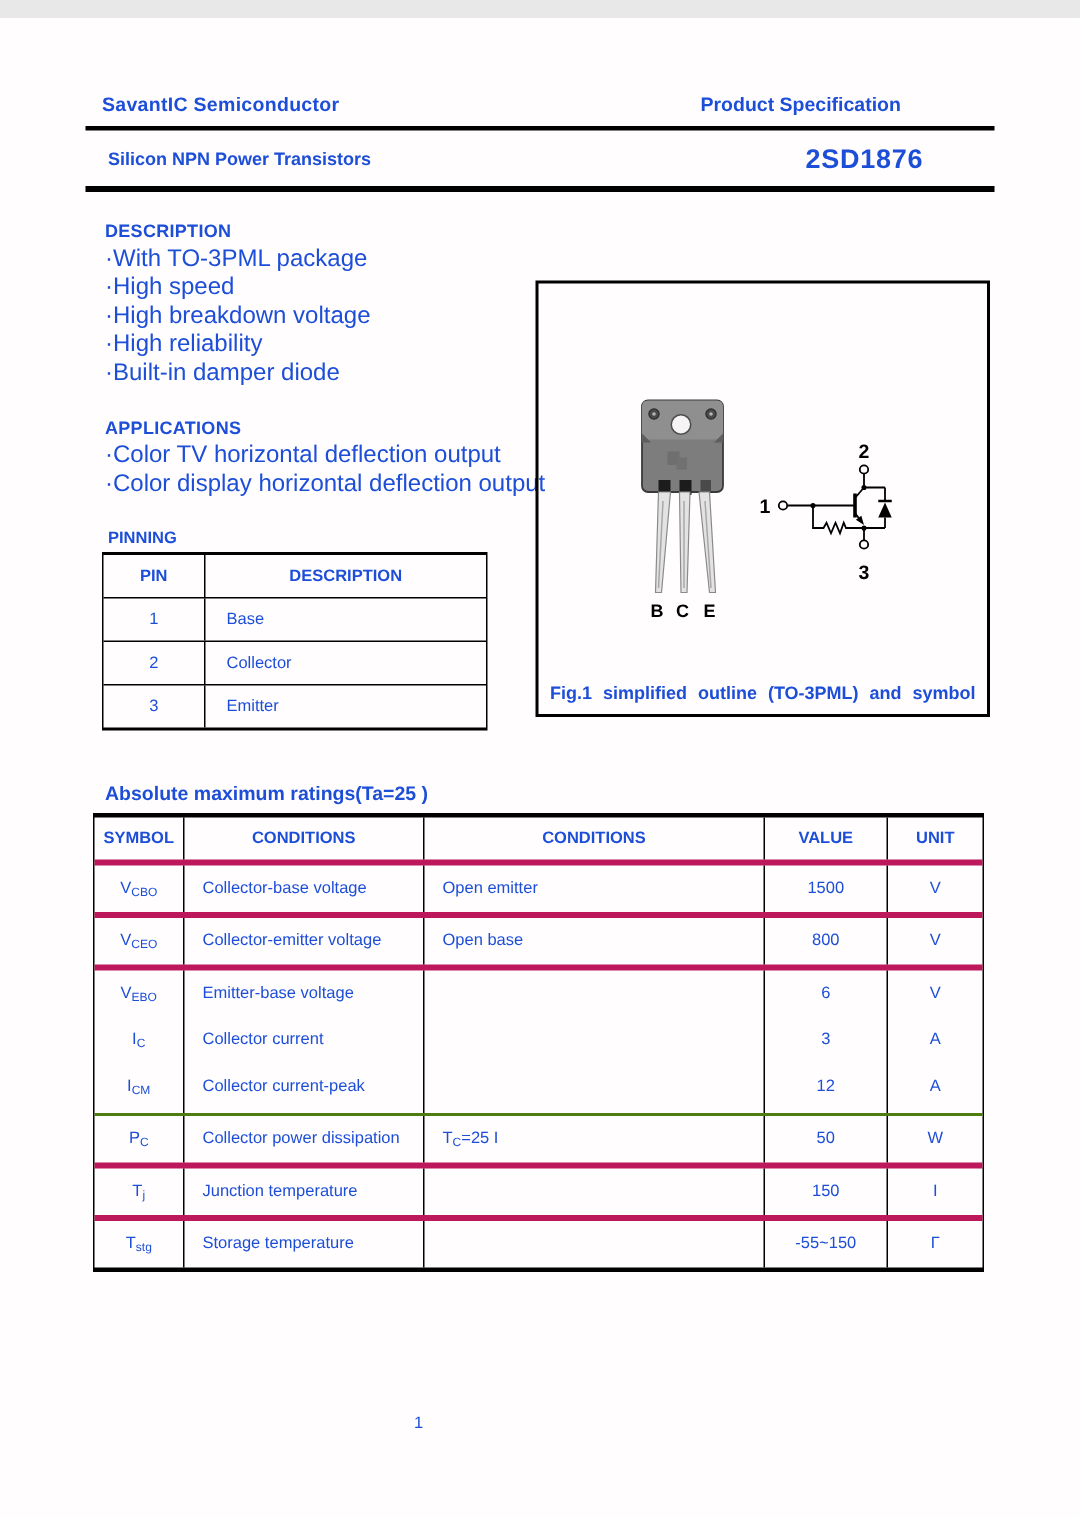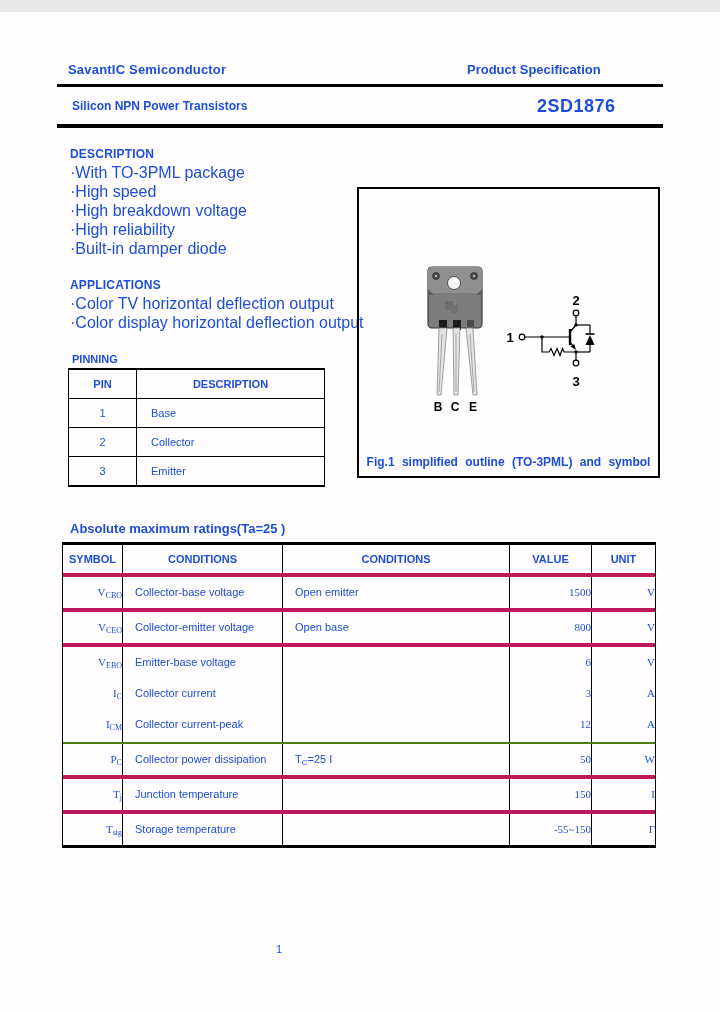--- a/index.html
+++ b/index.html
@@ -61,21 +61,21 @@
     border-top:3px solid #000; border-bottom:3px solid #000;
     border-left:1px solid #000; border-right:1px solid #000;
     font-size:11px;
   }
   .rrow { display:grid; grid-template-columns:60px 160px 227px 82px 1fr; border-bottom:4px solid #be185d; }
   .rrow.thick { border-bottom:2px solid #4d7c0f; }
   .rrow:last-child { border-bottom:none; }
   .c { border-right:1px solid #000; height:31px; line-height:31px; overflow:hidden; }
   .c:last-child { border-right:none; }
   .hrow .c { height:28px; line-height:28px; font-weight:700; text-align:center; }
-  .c.sym, .c.val, .c.unit { text-align:right;font-family:Liberation Serif, serif; }
+  .c.sym, .c.val, .c.unit { text-align:center; }
   .c.par, .c.con { padding-left:12px; }
   .group .c { height:95px; }
   .group .l { height:31px; line-height:31px; }
   sub { font-size:8px; vertical-align:-2px; letter-spacing:0; }
 
   .pageno { left:276px; top:931px; font-size:11px; }
 </style>
 </head>
 <body>
 

